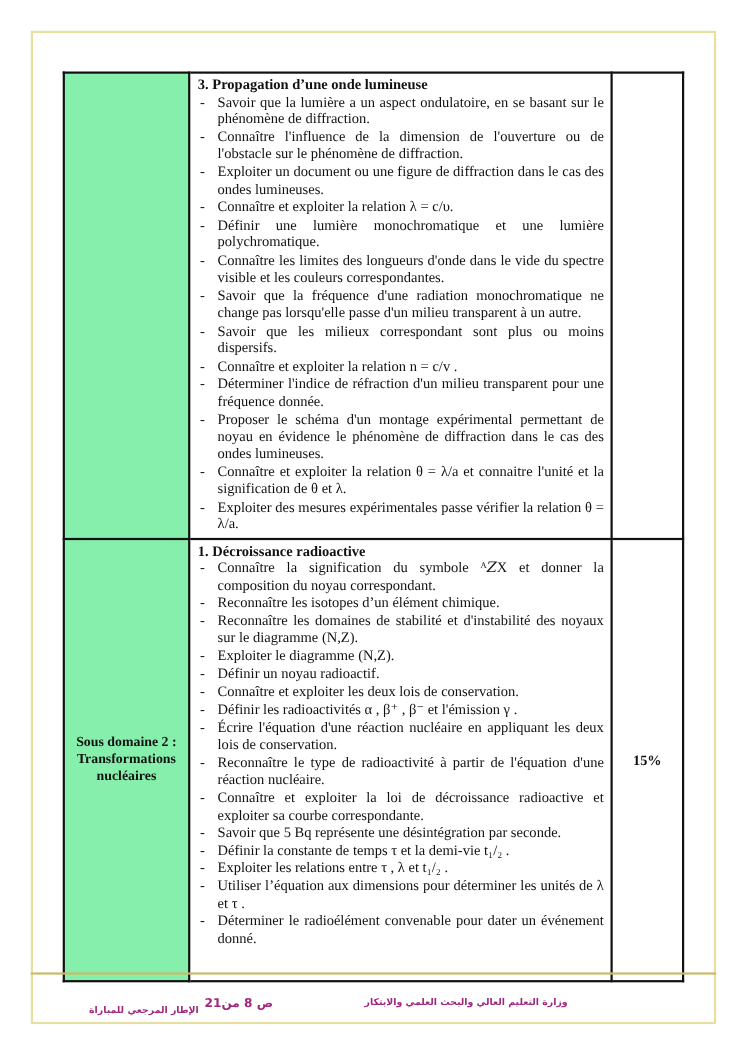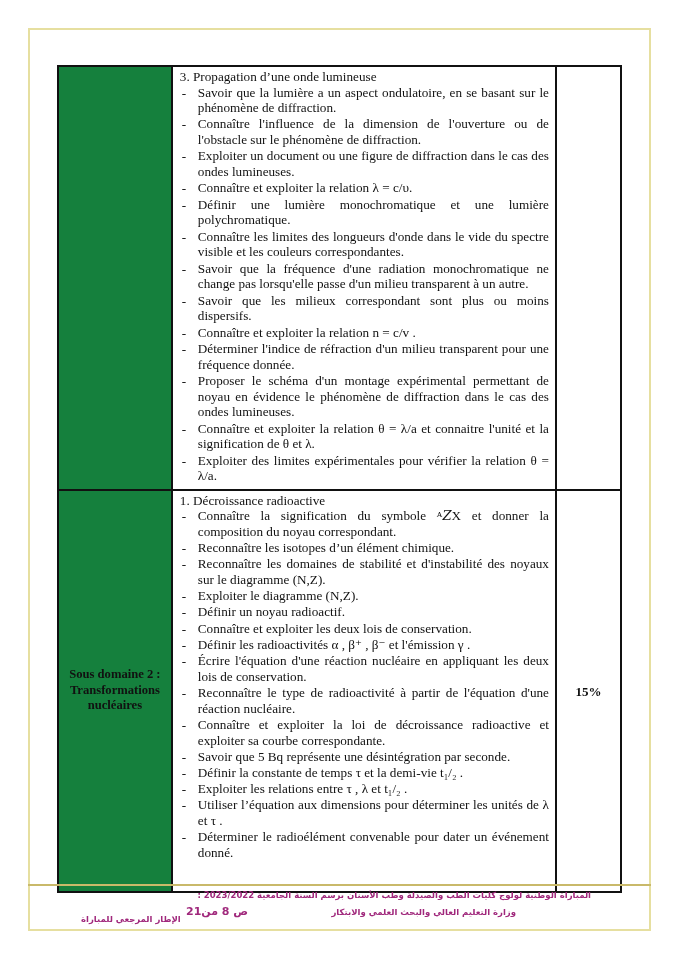--- a/index.html
+++ b/index.html
@@ -3,31 +3,31 @@
 <meta charset="utf-8">
 <style>
   html, body { margin: 0; padding: 0; background: #ffffff; }
   body { width: 679px; height: 960px; position: relative; overflow: hidden;
          font-family: "Liberation Serif", "DejaVu Serif", serif; color: #111; }
   .page-frame { position: absolute; left: 28px; top: 28px; width: 623px; height: 903px;
                 border: 2px solid #e6dfa0; box-sizing: border-box; background: #fff; }
   .content-table { position: absolute; left: 57px; top: 65px; width: 565px;
                    border-collapse: collapse; table-layout: fixed; }
   .content-table td { border: 2.5px solid #111; vertical-align: top; padding: 0; }
-  .col-domain { width: 112px; background: #15803d; }
+  .col-domain { width: 112px; background: #86efac; }
   .col-content { width: 378px; }
   .col-weight { width: 64px; }
   .row1 td { height: 414px; }
   .row2 td { height: 400px; }
   .domain-cell { vertical-align: middle !important; text-align: center; }
   .domain-label { font-weight: bold; font-size: 12.6px; line-height: 15.5px; padding: 0 4px; display: block; }
   .weight-cell { vertical-align: middle !important; text-align: center; }
   .weight-label { font-weight: bold; font-size: 13px; }
   .section { padding: 2px 6px 4px 5px; }
-  .section-title { font-weight: normal; font-size: 13.2px; line-height: 15.5px; margin: 0 0 0 2px; }
+  .section-title { font-weight: bold; font-size: 13.2px; line-height: 15.5px; margin: 0 0 0 2px; }
   ul.objectives { list-style: none; margin: 0; padding: 0; }
   ul.objectives li { position: relative; padding-left: 20px; font-size: 13.2px; line-height: 15.8px;
                      text-align: justify; margin-bottom: 0.4px; }
   ul.objectives li::before { content: "-"; position: absolute; left: 4px; top: 0; }
   .footer-line { position: absolute; left: 28px; top: 884px; width: 623px; height: 2px; background: #c9b96a; }
   .footer { position: absolute; left: 28px; top: 888px; width: 623px; height: 42px;
             font-family: "DejaVu Sans", sans-serif; color: #a0287c; font-size: 8.5px; font-weight: bold; }
   .footer-right-1 { position: absolute; right: 60px; top: 2px; direction: rtl; white-space: nowrap; }
   .footer-left-1 { position: absolute; left: 53px; top: 2px; direction: rtl; white-space: nowrap; margin-top: 24px; }
   .footer-right-2 { position: absolute; right: 135px; top: 19px; direction: rtl; white-space: nowrap; }
@@ -58,21 +58,21 @@
           <li>Exploiter un document ou une figure de diffraction dans le cas des ondes lumineuses.</li>
           <li>Connaître et exploiter la relation λ = c/υ.</li>
           <li>Définir une lumière monochromatique et une lumière polychromatique.</li>
           <li>Connaître les limites des longueurs d'onde dans le vide du spectre visible et les couleurs correspondantes.</li>
           <li>Savoir que la fréquence d'une radiation monochromatique ne change pas lorsqu'elle passe d'un milieu transparent à un autre.</li>
           <li>Savoir que les milieux correspondant sont plus ou moins dispersifs.</li>
           <li>Connaître et exploiter la relation n = c/v .</li>
           <li>Déterminer l'indice de réfraction d'un milieu transparent pour une fréquence donnée.</li>
           <li>Proposer le schéma d'un montage expérimental permettant de noyau en évidence le phénomène de diffraction dans le cas des ondes lumineuses.</li>
           <li>Connaître et exploiter la relation θ = λ/a et connaitre l'unité et la signification de θ et λ.</li>
-          <li>Exploiter des limites expérimentales pour vérifier la relation θ = λ/a.</li>
+          <li>Exploiter des mesures expérimentales passe vérifier la relation θ = λ/a.</li>
         </ul>
       </div>
     </td>
     <td class="col-weight weight-cell">
       <span class="weight-label"></span>
     </td>
   </tr>
   <tr class="row2">
     <td class="col-domain domain-cell">
       <span class="domain-label">Sous domaine 2 : Transformations nucléaires</span>
@@ -101,17 +101,16 @@
     </td>
     <td class="col-weight weight-cell">
       <span class="weight-label">15%</span>
     </td>
   </tr>
 </tbody>
   </table>
 
 <div class="footer-line"></div>
 <div class="footer">
-  <span class="footer-right-1">المباراة الوطنية لولوج كليات الطب والصيدلة وطب الأسنان برسم السنة الجامعية 2023/2022 :</span>
   <span class="footer-left-1">الإطار المرجعي للمباراة</span>
   <span class="footer-right-2">وزارة التعليم العالي والبحث العلمي والابتكار</span>
   <span class="footer-page">ص 8 من21</span>
 </div>
 
 </body></html>

